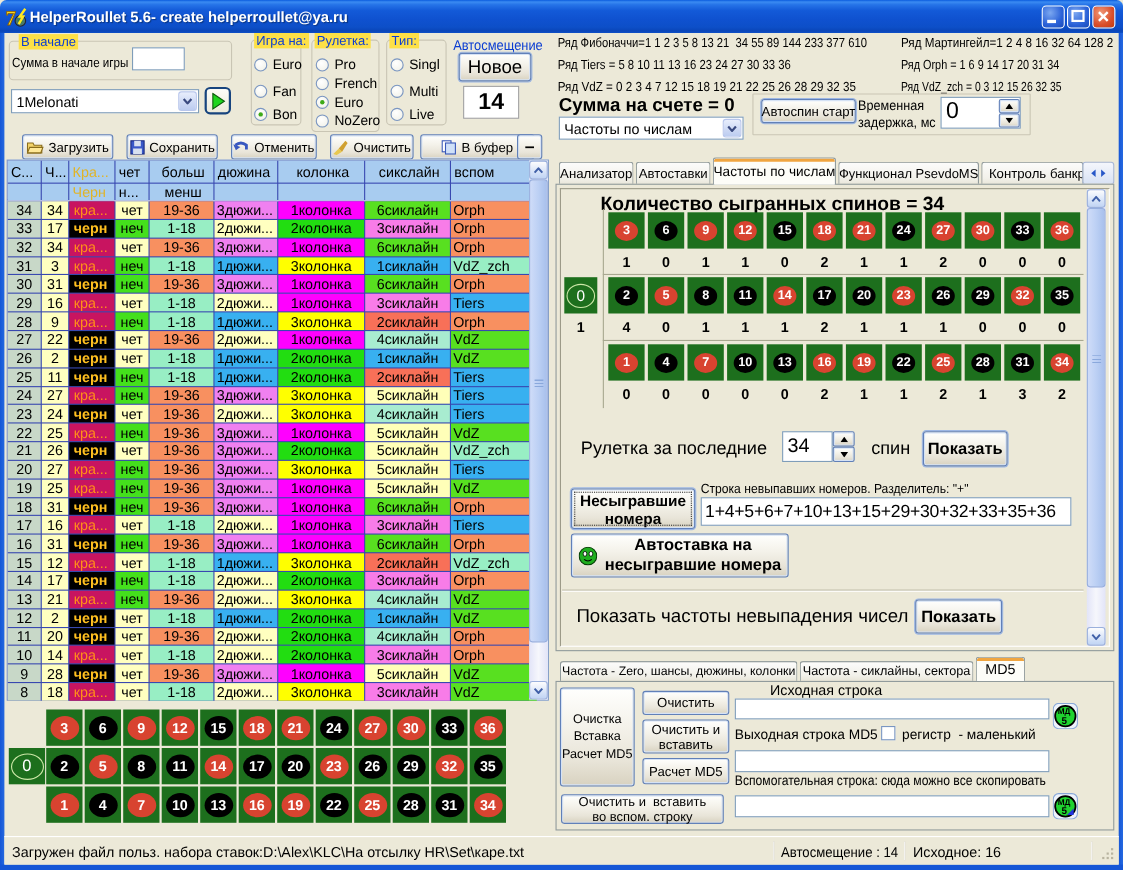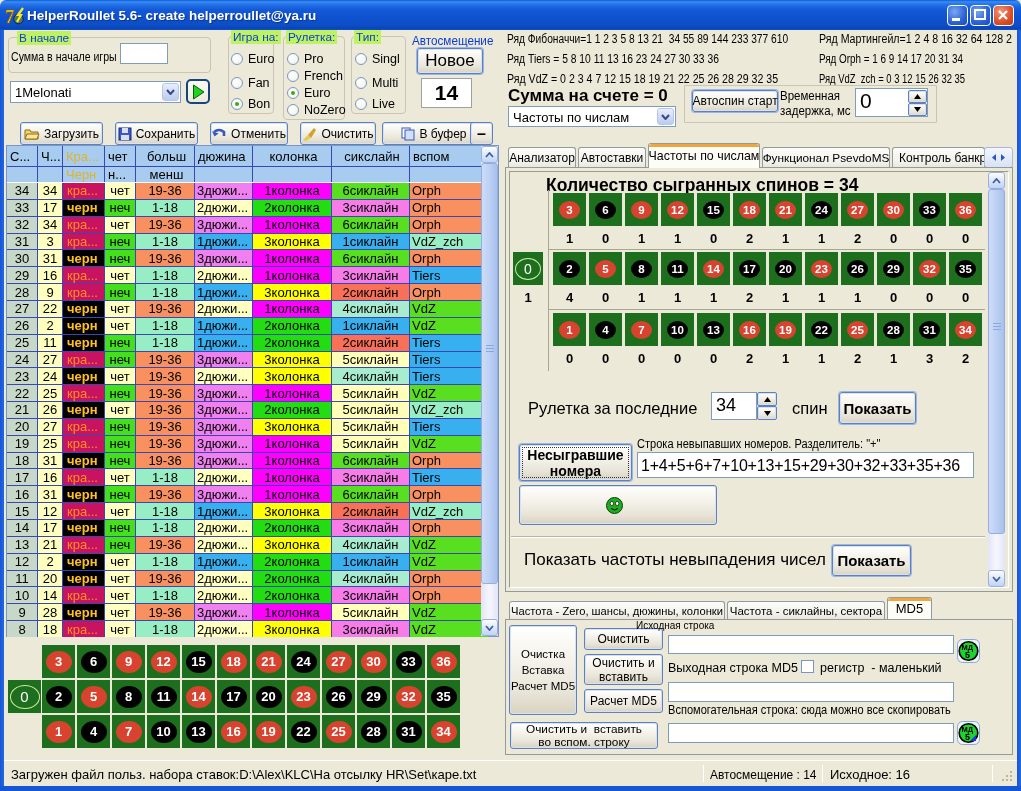--- a/index.html
+++ b/index.html
@@ -17,21 +17,21 @@
 #bleft { left:0; top:30px; width:4px; height:757px; }
 #bright { left:1017px; top:30px; width:4px; height:757px; }
 #bbottom { left:0; top:786px; width:1021px; height:5px; background:#1556d6; }
 .tbtn { position:absolute; top:5px; width:21px; height:21px; border-radius:4px;
   border:1px solid #fff; color:#fff; font-weight:bold; text-align:center; }
 .tbl { background:radial-gradient(circle at 35% 30%,#7ba7f0,#2b62d8 60%,#1b4bb8); }
 .tclose { background:radial-gradient(circle at 35% 30%,#f09878,#da4e2a 60%,#c03a10); }
 
 
 .gbox { position:absolute; border:1px solid #c9c5b4; border-radius:4px; }
-.glab { position:absolute; top:-7px; left:8px; background:#bef264; padding:0 2px; color:#0b3dd2; font-size:11.8px; white-space:nowrap; }
+.glab { position:absolute; top:-7px; left:8px; background:#fde047; padding:0 2px; color:#0b3dd2; font-size:11.8px; white-space:nowrap; }
 .btn { position:absolute; border:1px solid #6180b8; border-radius:3px;
   background:linear-gradient(180deg,#fffffd 0%,#f4f2ea 40%,#e8e4d8 75%,#d8d2c0 100%);
   box-shadow:inset 0 0 0 1px #d5e2f5; display:flex; align-items:center; justify-content:center;
   font-size:12px; color:#000; white-space:nowrap; }
 .btnd { box-shadow:0 0 0 1px #9cb6e4, inset 0 0 0 1px #d5e2f5; }
 .radio { position:absolute; width:12px; height:12px; border-radius:50%;
   border:1px solid #7a96c2; background:radial-gradient(circle at 40% 35%,#fff,#efefe6); }
 .radio.sel::after { content:""; position:absolute; left:3px; top:3px; width:4px; height:4px;
   border-radius:50%; background:#3daa18; }
 .rlab { position:absolute; font-size:12.5px; white-space:nowrap; }
@@ -820,20 +820,21 @@
 <div class="tfield" style="left:637px;top:452px;width:337px;height:26px;"></div>
 <div class="abs" style="left:641px;top:457px;font-size:16px;letter-spacing:-0.2px;">1+4+5+6+7+10+13+15+29+30+32+33+35+36</div>
 
 <div class="btn" style="left:519px;top:485px;width:198px;height:40px;font-size:15px;font-weight:bold;line-height:18px;">
  <svg width="17" height="17" viewBox="0 0 17 17" style="margin-right:7px;flex-shrink:0;">
   <circle cx="8.5" cy="8.5" r="8" fill="#1fae1f" stroke="#064006"></circle>
   <ellipse cx="5.8" cy="6.5" rx="1.7" ry="2.2" fill="#fff" stroke="#000" stroke-width="0.7"></ellipse>
   <ellipse cx="11.2" cy="6.5" rx="1.7" ry="2.2" fill="#fff" stroke="#000" stroke-width="0.7"></ellipse>
   <path d="M5 11.5 Q8.5 14.5 12 11.5" stroke="#000" stroke-width="1" fill="none"></path>
  </svg>
+ <span style="text-align:center;">Автоставка на<br>несыгравшие номера</span>
   </div>
 
 <div class="abs" style="left:511px;top:536px;width:474px;height:2px;border-top:1px solid #b8b4a0;border-bottom:1px solid #fff;"></div>
 <div class="abs" style="left:524px;top:550px;font-size:17px;">Показать частоты невыпадения чисел</div>
 <div class="btn btnd" style="left:832px;top:545px;width:79px;height:31px;font-size:15px;font-weight:bold;">Показать</div>
 
 <div class="sbv" style="left:988px;top:172px;height:415px;">
  <div class="sbtn" style="top:0;">
       <svg width="9" height="6" viewBox="0 0 9 6">
         <path d="M1 5 L4.5 1 L8 5" stroke="#4060a8" stroke-width="1.8" fill="none"></path>
@@ -853,21 +854,21 @@
 <div class="tab" style="left:727px;top:601px;width:158px;height:18px;font-size:11.5px;">Частота - сиклайны, сектора</div>
 <div class="tab tabsel" style="left:887px;top:597px;width:45px;height:22px;font-size:13px;">MD5</div>
 <div class="panel" style="left:505px;top:619px;width:508px;height:136px;"></div>
 
 <div class="btn" style="left:509px;top:625px;width:68px;height:90px;line-height:16px;text-align:center;font-size:11.5px;">Очистка<br>Вставка<br>Расчет MD5</div>
 <div class="btn" style="left:584px;top:628px;width:79px;height:22px;">Очистить</div>
 <div class="btn" style="left:584px;top:654px;width:79px;height:31px;line-height:14px;text-align:center;">Очистить и<br>вставить</div>
 <div class="btn" style="left:584px;top:689px;width:79px;height:24px;">Расчет MD5</div>
 <div class="btn" style="left:510px;top:722px;width:148px;height:27px;line-height:13px;text-align:center;font-size:11.8px;">Очистить и&nbsp; вставить<br>во вспом. строку</div>
 
-<div class="abs" style="left:636px;top:620px;font-size:10px;">Исходная строка</div>
+<div class="abs" style="left:700px;top:620px;font-size:13px;">Исходная строка</div>
 <div class="tfield" style="left:668px;top:635px;width:286px;height:19px;"></div>
 <div class="abs" style="left:668px;top:661px;font-size:12.5px;">Выходная строка MD5</div>
 <div class="abs" style="left:801px;top:660px;width:13px;height:13px;border:1px solid #7a96c2;background:#fff;"></div>
 <div class="abs" style="left:820px;top:661px;font-size:12.5px;">регистр&nbsp; - маленький</div>
 <div class="tfield" style="left:668px;top:682px;width:286px;height:20px;"></div>
 <div class="abs" style="left:668px;top:703px;font-size:12.5px;"><span class="cx" style="transform:scaleX(0.885);">Вспомогательная строка: сюда можно все скопировать</span></div>
 <div class="tfield" style="left:668px;top:723px;width:286px;height:20px;"></div>
 
 <svg class="abs" style="left:957px;top:639px;" width="23" height="24" viewBox="0 0 23 24">
  <rect x="0.5" y="0.5" width="22" height="23" rx="5" fill="#eef3fb" stroke="#89a8d8"></rect>

